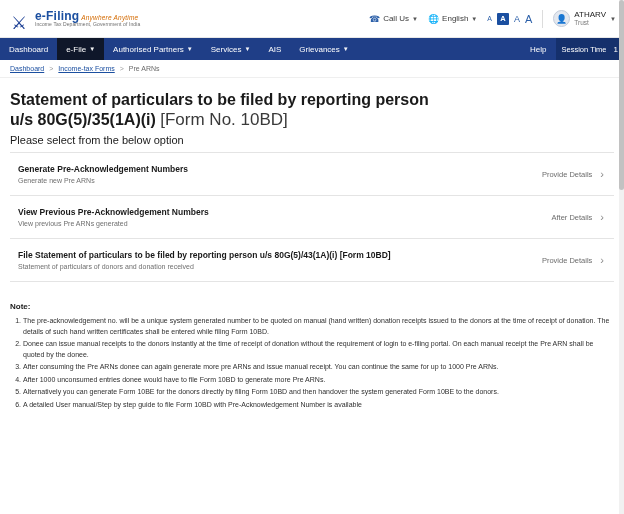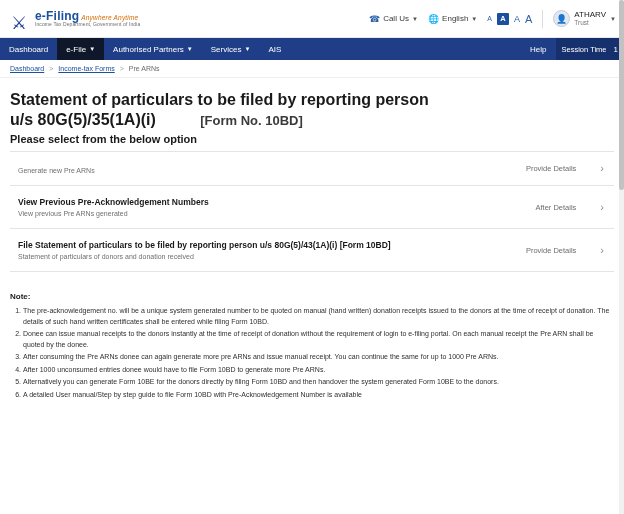--- a/index.html
+++ b/index.html
@@ -108,43 +108,43 @@
   .crumbs .sep { color: #9a9a9a; }
   .crumbs .cur { color: #6a6a6a; }
 
   
   .content { padding: 6px 10px 8px 10px; }
   h1.title {
     margin: 6px 0 4px 0;
     font-size: 16px; font-weight: bold; color: #1a1a1a;
     line-height: 1.22;
   }
-  h1.title .formno { font-size: 13px; color: #3a3a3a; font-weight: bold; margin-left: 40px; }
+  h1.title .formno { font-size: 17px; color: #3a3a3a; font-weight: normal; }
   .desc {
     font-size: 7.5px; color: #3f3f3f; line-height: 1.45;
     max-width: 560px; margin-bottom: 12px;
   }
   h2.select-label {
-    font-size: 11px; font-weight: bold; color: #1a1a1a; margin: 0 0 6px 0;
+    font-size: 11px; font-weight: normal; color: #1a1a1a; margin: 0 0 6px 0;
   }
 
   
   .options { border-top: 1px solid #e4e4e4; }
   .opt {
     display: flex; align-items: center;
     padding: 11px 4px 11px 8px;
     border-bottom: 1px solid #e4e4e4;
     cursor: pointer;
     background: #fff;
   }
   .opt-text { flex: 1; min-width: 0; }
   .opt-title { font-size: 8.5px; font-weight: bold; color: #1a1a1a; }
   .opt-sub { font-size: 7px; color: #6f6f6f; margin-top: 3px; }
   .opt-action {
-    display: flex; align-items: center; gap: 24px;
+    display: flex; align-items: center; gap: 8px;
     color: #6c6c6c; font-size: 7.5px; padding-right: 6px;
     white-space: nowrap;
   }
   .chev { color: #8a8a8a; font-size: 11px; line-height: 1; }
 
   
   .note-wrap { padding: 12px 10px 0 10px; }
   .note-title { font-size: 8px; font-weight: bold; color: #1a1a1a; margin-bottom: 5px; }
   ol.notes {
     margin: 0; padding-left: 13px;
@@ -218,20 +218,24 @@
       <span>Authorised Partners</span>
       <span class="nav-caret">▼</span>
     </div>
     <div class="nav-item">
       <span>Services</span>
       <span class="nav-caret">▼</span>
     </div>
     <div class="nav-item">
       <span>AIS</span>
     </div>
+    <div class="nav-item">
+      <span>Grievances</span>
+      <span class="nav-caret">▼</span>
+    </div>
     <div class="nav-right">
       <div class="nav-item">
         <span>Help</span>
       </div>
       <div class="session">
         <span>Session Time</span>
         <span class="session-val">1</span>
       </div>
     </div>
   </div>
@@ -250,20 +254,21 @@
       <span>u/s 80G(5)/35(1A)(i)</span>
       <span class="formno">[Form No. 10BD]</span>
     </h1>
 
     <h2 class="select-label">Please select from the below option</h2>
 
     <div class="options">
 
       <div class="opt">
         <div class="opt-text">
+          <div class="opt-title">Generate Pre-Acknowledgement Numbers</div>
           <div class="opt-sub">Generate new Pre ARNs</div>
         </div>
         <div class="opt-action">
           <span>Provide Details</span>
           <span class="chev">›</span>
         </div>
       </div>
 
       <div class="opt">
         <div class="opt-text">

